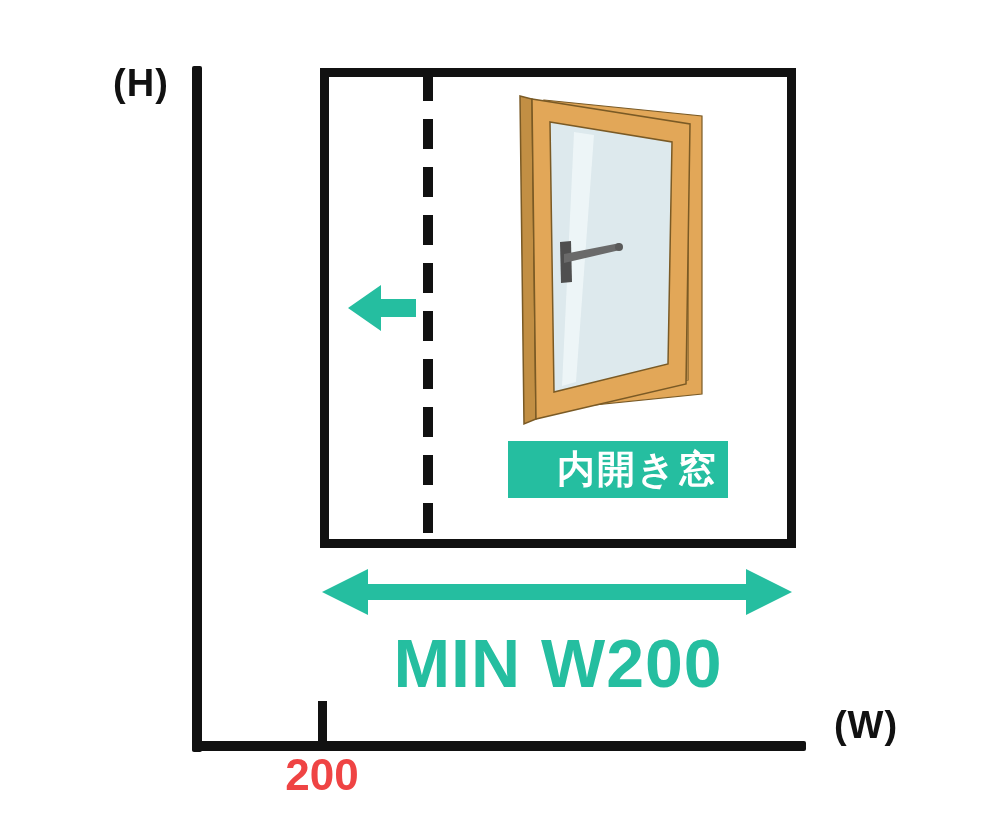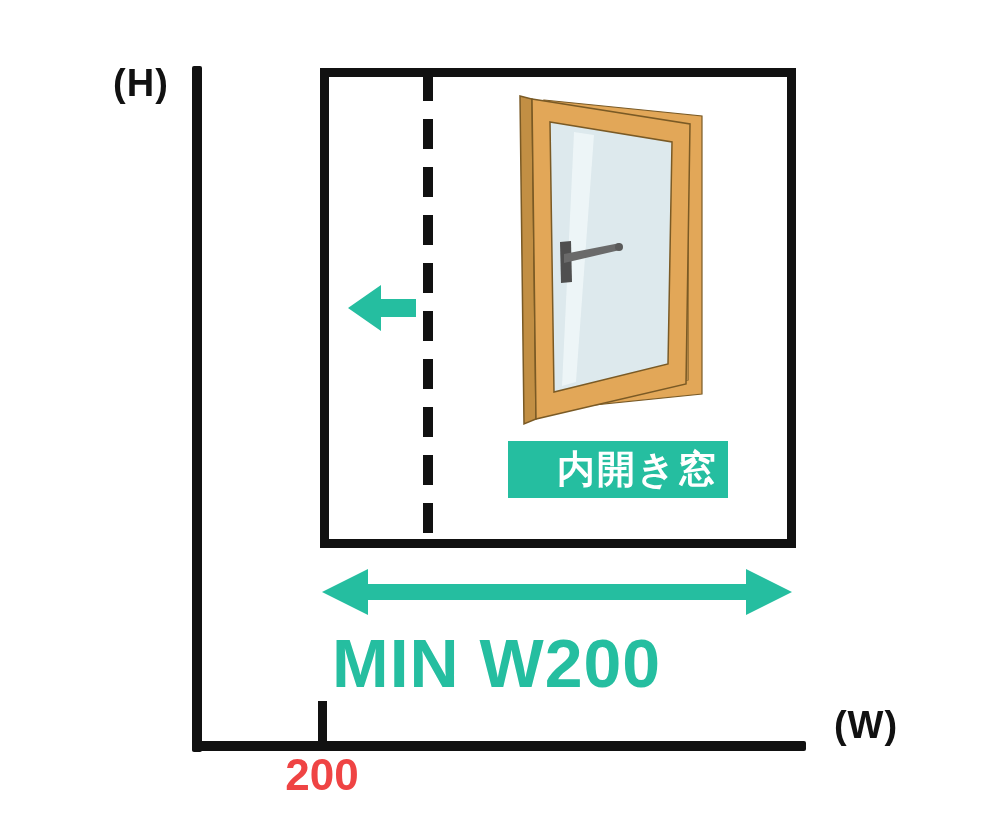--- a/index.html
+++ b/index.html
@@ -107,24 +107,25 @@
     width: 220px; height: 57px;
     background: var(--color-accent, #25BEA0);
     color: var(--color-label-text, #fff);
     font-size: 38px; font-weight: bold;
     line-height: 57px; text-align: center;
     letter-spacing: 2px;
     padding-left: 39px;
   }
   .min-label {
     position: absolute;
-    left: 332px; top: 624px;
+    left: 320px; top: 624px;
     width: 476px;
     color: var(--color-accent, #25BEA0);
     font-size: 68px; font-weight: bold;
+    text-align: center;
     letter-spacing: 1px;
     white-space: nowrap;
   }
 </style>
 </head>
 <body>
 
 <div class="canvas">
 
   <div class="h-axis-label">(H)</div>

